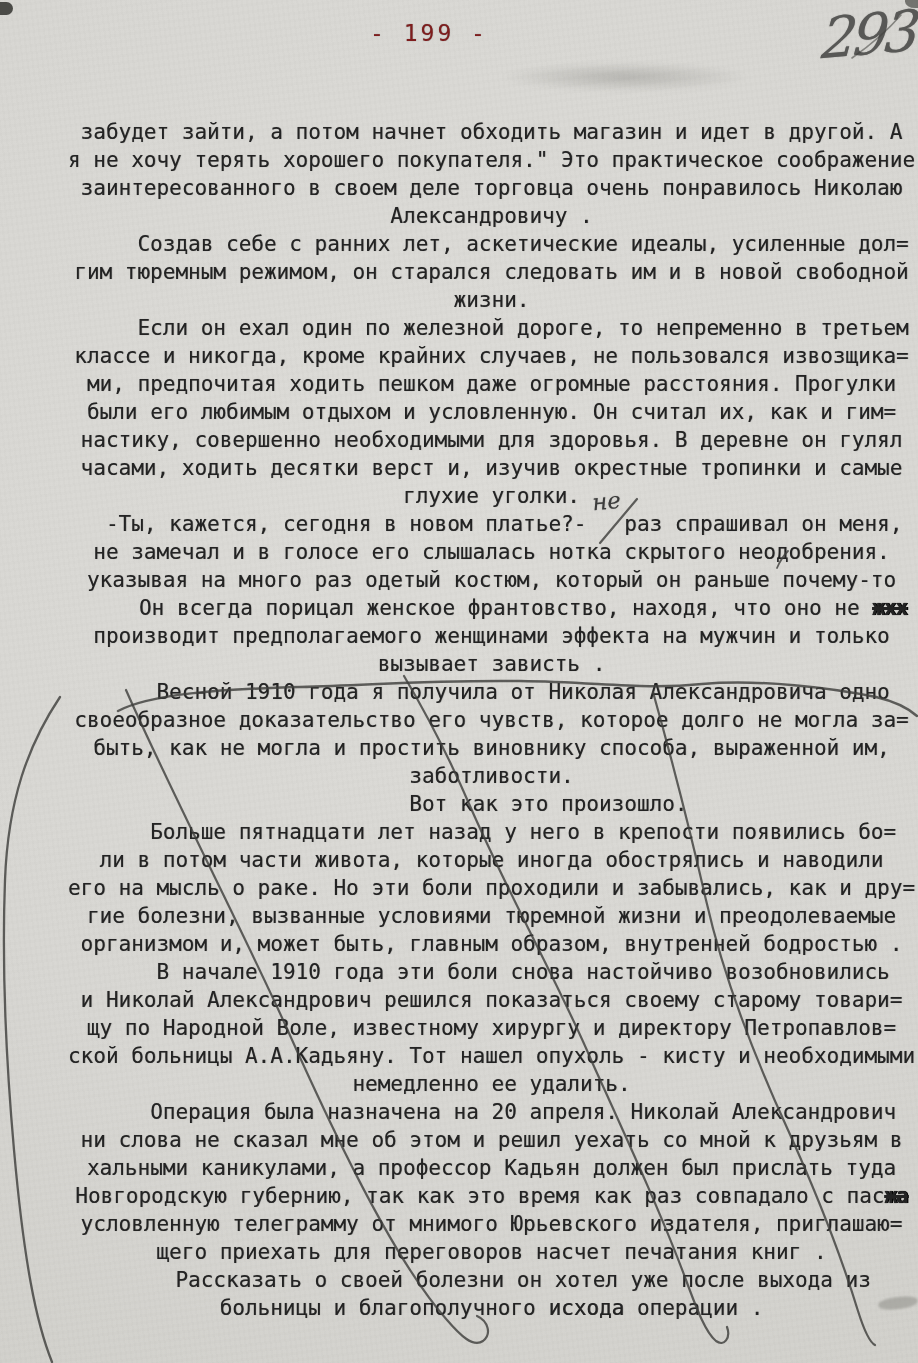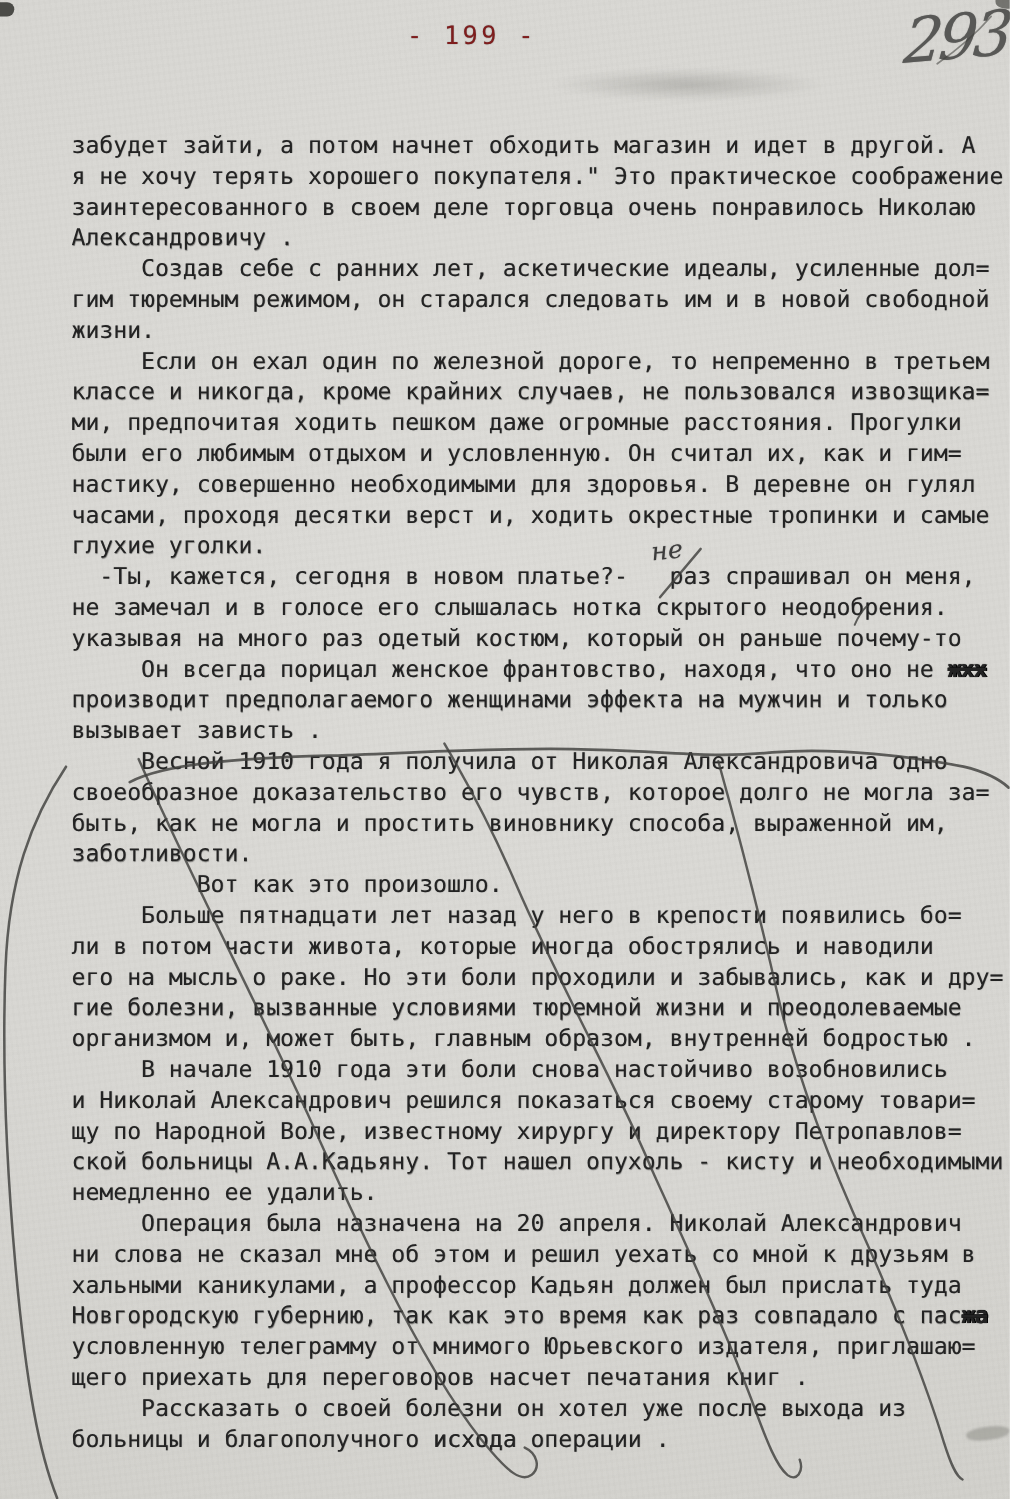--- a/index.html
+++ b/index.html
@@ -27,21 +27,21 @@
     font-family:"DejaVu Serif", serif;font-style:italic;
     font-size:56px;color:#585856;letter-spacing:-4px;
     transform:rotate(-5deg) skewX(-10deg);
     text-shadow:0 0 1px rgba(80,80,78,.6);
   }
   .text-block{
     position:absolute;left:65px;top:118px;width:853px;
     font-size:21px;color:#232323;
     text-shadow:0.4px 0.3px 0.7px rgba(25,25,25,.45);
   }
-  .line{height:28px;line-height:28px;white-space:pre;}
+  .line{height:28px;line-height:28px;white-space:pre;text-align:center;}
   .overstrike{font-weight:700;text-decoration:line-through;text-decoration-thickness:3px;
     text-shadow:0 0 1px #000, 1px 0 0 #000;letter-spacing:-1px;}
   .bold{font-weight:400;text-shadow:0.6px 0 0.6px rgba(10,10,10,.65);}
   .insert-word{
     position:absolute;left:592px;top:488px;
     font-family:"DejaVu Serif", serif;font-style:italic;
     font-size:23px;color:#3c3c3c;transform:rotate(-6deg);
     text-shadow:0 0 1px rgba(60,60,60,.5);
   }
   .strokes{position:absolute;left:0;top:0;pointer-events:none;}
@@ -78,21 +78,21 @@
       <div class="line">заинтересованного в своем деле торговца очень понравилось Николаю</div>
       <div class="line">Александровичу .</div>
       <div class="line">     Создав себе с ранних лет, аскетические идеалы, усиленные дол=</div>
       <div class="line">гим тюремным режимом, он старался следовать им и в новой свободной</div>
       <div class="line">жизни.</div>
       <div class="line">     Если он ехал один по железной дороге, то непременно в третьем</div>
       <div class="line">классе и никогда, кроме крайних случаев, не пользовался извозщика=</div>
       <div class="line">ми, предпочитая ходить пешком даже огромные расстояния. Прогулки</div>
       <div class="line">были его любимым отдыхом и условленную. Он считал их, как и гим=</div>
       <div class="line">настику, совершенно необходимыми для здоровья. В деревне он гулял</div>
-      <div class="line">часами, проходя десятки верст и, ходить окрестные тропинки и самые</div>
+      <div class="line">часами, ходить десятки верст и, изучив окрестные тропинки и самые</div>
       <div class="line">глухие уголки.</div>
       <div class="line">  -Ты, кажется, сегодня в новом платье?-   раз спрашивал он меня,</div>
       <div class="line">не замечал и в голосе его слышалась нотка скрытого неодобрения.</div>
       <div class="line">указывая на много раз одетый костюм, который он раньше почему-то</div>
       <div class="line"><span>     Он всегда порицал женское франтовство, находя, что оно не </span><span class="overstrike">жхх</span></div>
       <div class="line">производит предполагаемого женщинами эффекта на мужчин и только</div>
       <div class="line">вызывает зависть .</div>
       <div class="line">     Весной 1910 года я получила от Николая Александровича одно</div>
       <div class="line">своеобразное доказательство его чувств, которое долго не могла за=</div>
       <div class="line">быть, как не могла и простить виновнику способа, выраженной им,</div>

